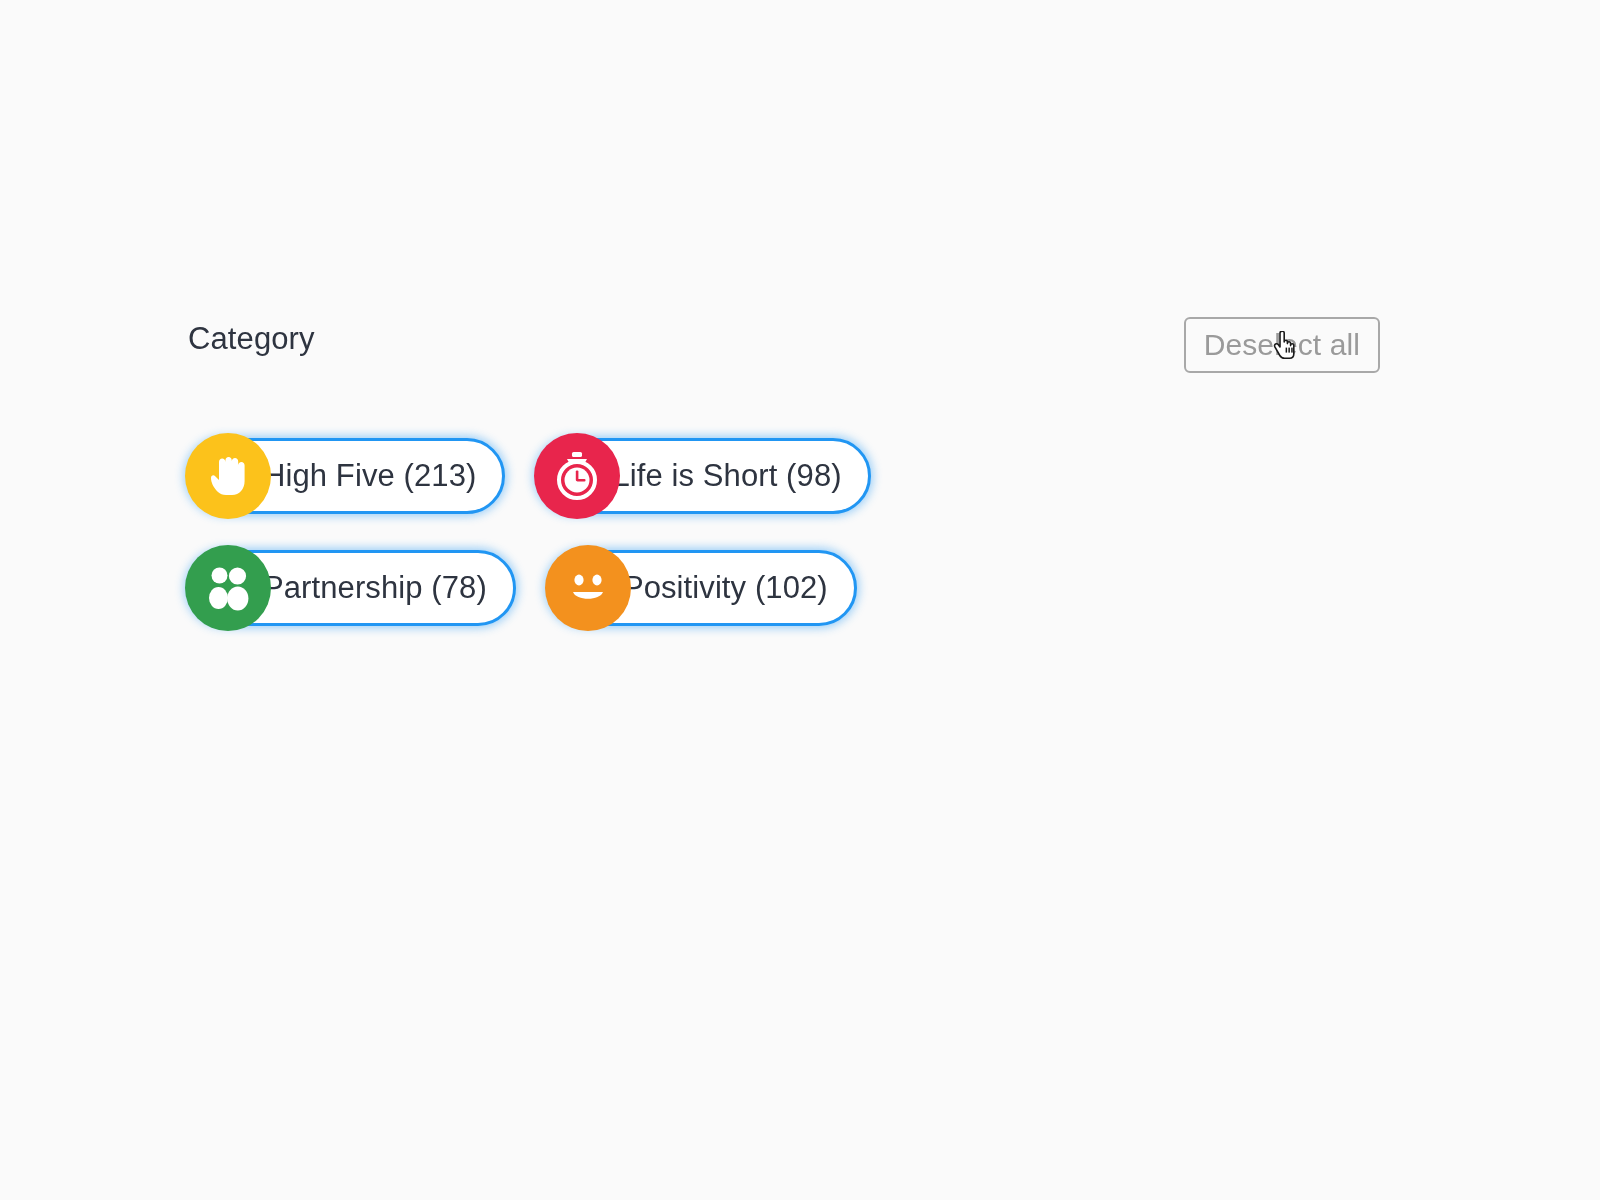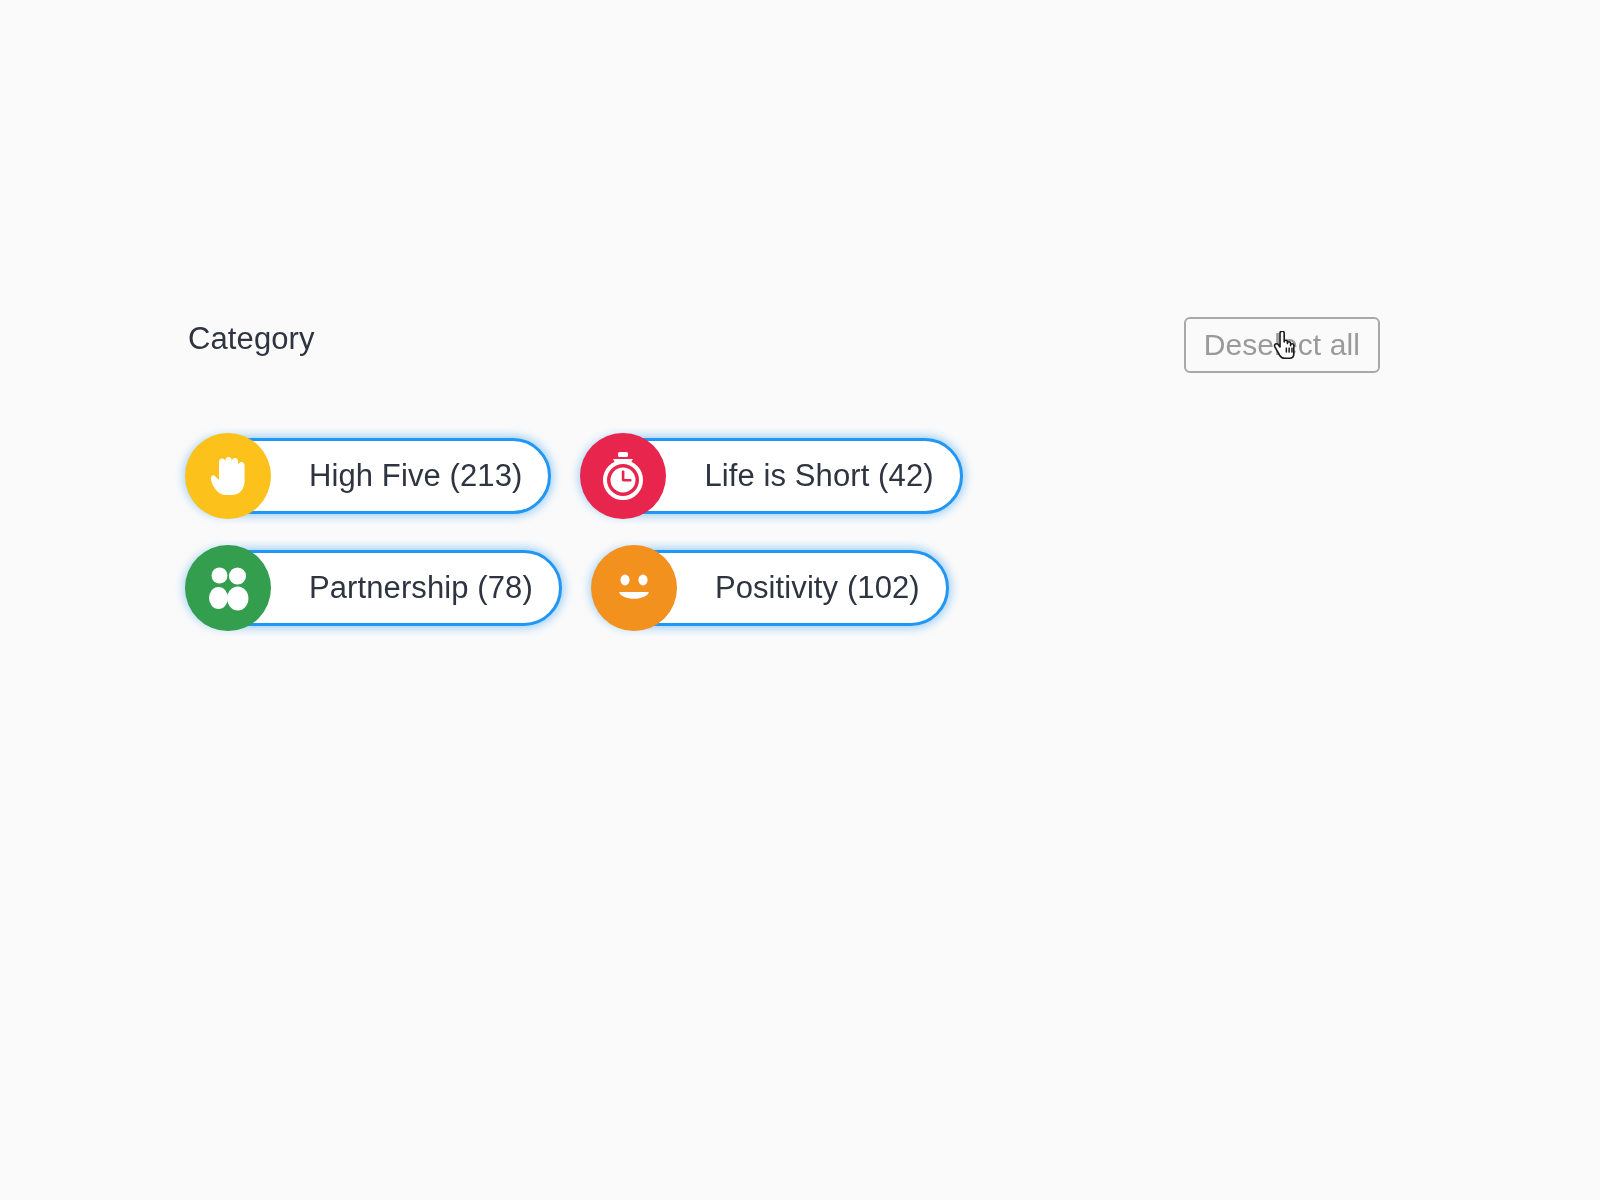--- a/index.html
+++ b/index.html
@@ -72,21 +72,21 @@
   .chip {
     position: relative;
     display: inline-flex;
     align-items: center;
     height: 76px;
     box-sizing: border-box;
     background: #ffffff;
     border: 3px solid #2196f3;
     border-radius: 42px;
     padding-right: 26px;
-    padding-left: 120px;   
+    padding-left: 74px;   
     margin-right: 30px;
     box-shadow: 0 0 10px 2px rgba(33,150,243,0.45);
     cursor: pointer;
     white-space: nowrap;
     margin-top: 13px;
   }
   .chip-icon {
     position: absolute;
     left: -4px;
     top: 50%;
@@ -146,21 +146,21 @@
           <span class="chip-icon" style="background: rgb(232, 37, 76);">
             <svg width="60" height="60" viewBox="0 0 60 60">
         <rect x="25" y="6" width="10" height="5" rx="1.6" fill="white"></rect>
         <path d="M20 13 L40 13 L37.5 17.5 L22.5 17.5 Z" fill="white"></path>
         <circle cx="30" cy="34" r="18" fill="none" stroke="white" stroke-width="4"></circle>
         <circle cx="30" cy="34" r="12.5" fill="white"></circle>
         <rect x="28.8" y="24.5" width="2.6" height="10.5" rx="1" fill="#e8254c"></rect>
         <rect x="29.5" y="33" width="9" height="2.6" rx="1" fill="#e8254c"></rect>
       </svg>
           </span>
-          <span class="chip-label">Life is Short (42)</span>
+          <span class="chip-label">Life is Short (98)</span>
         </div>
       </div>
       <div class="chip-row">
         <div class="chip">
           <span class="chip-icon" style="background: rgb(51, 158, 78);">
             <svg width="56" height="56" viewBox="0 0 56 56">
         <circle cx="19.5" cy="15.5" r="8" fill="white"></circle>
         <circle cx="37.5" cy="16" r="8.6" fill="white"></circle>
         <ellipse cx="18.5" cy="38" rx="9.5" ry="11" fill="white"></ellipse>
         <ellipse cx="37.8" cy="38.5" rx="10.6" ry="12" fill="white"></ellipse>

